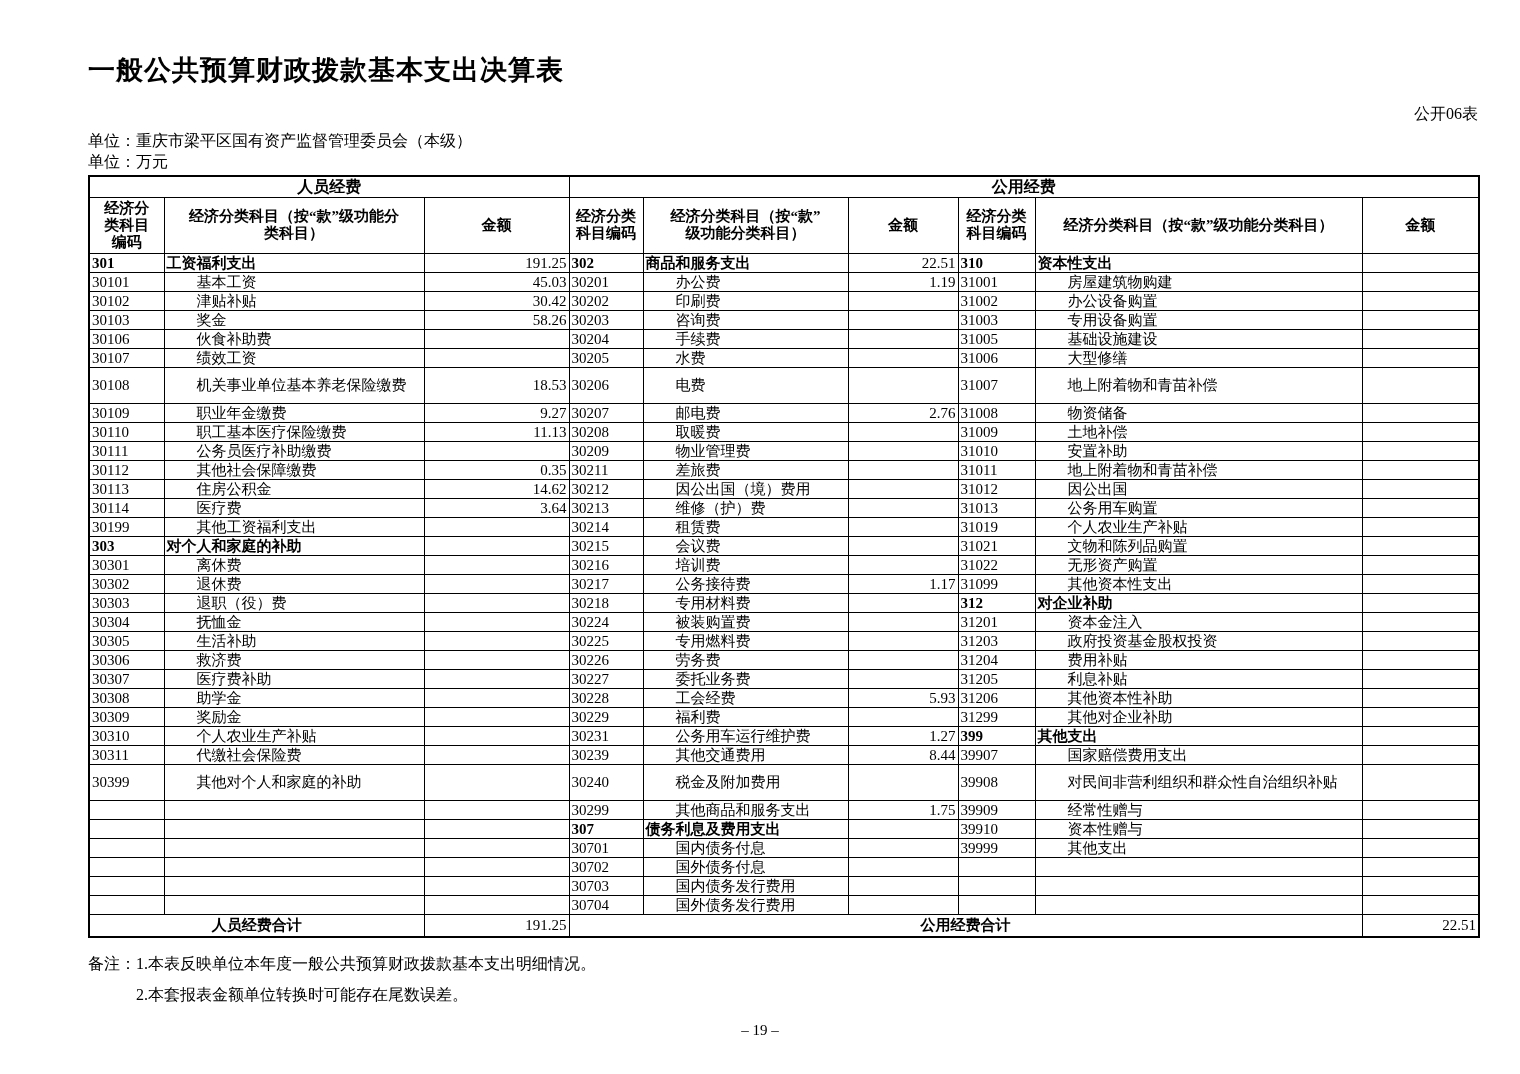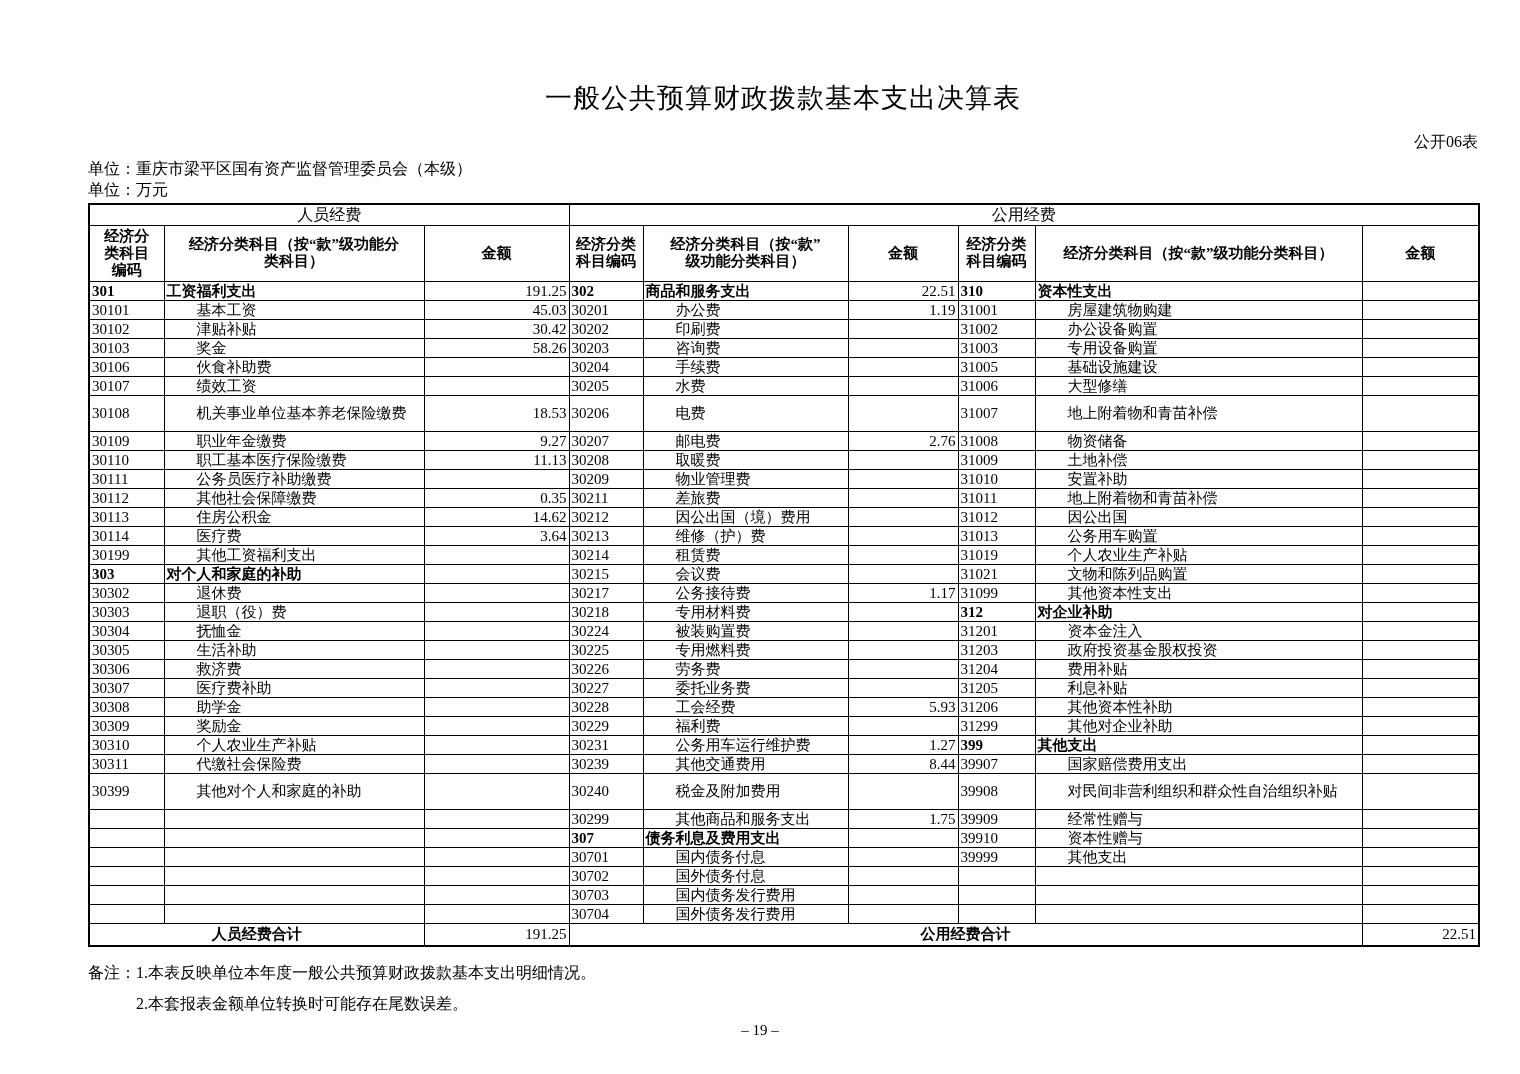--- a/index.html
+++ b/index.html
@@ -5,37 +5,37 @@
   * { box-sizing: border-box; }
   html, body { margin: 0; padding: 0; }
   body {
     width: 1520px; height: 1074px;
     background: #ffffff; color: #000000;
     font-family: "Liberation Serif", "DejaVu Serif", serif;
     position: relative;
   }
   .page { width: 1390px; margin: 0 0 0 88px; }
   .title {
-    text-align: center; font-size: 27px; font-weight: normal;
-    margin: 0; padding-top: 80px; letter-spacing: 1px;
+    text-align: left; font-size: 27px; font-weight: bold;
+    margin: 0; padding-top: 52px; letter-spacing: 1px;
   }
   .form-code { text-align: right; font-size: 16px; margin-top: 16px; }
   .unit-row {
     display: flex; justify-content: space-between;
     font-size: 16px; margin: 6px 0 2px 0; flex-direction: column;
   }
   table.budget {
     border-collapse: collapse; table-layout: fixed;
     width: 1390px; border: 2px solid #000;
   }
   table.budget th, table.budget td {
     border: 1px solid #000; padding: 0 2px;
     font-size: 15px; line-height: 18px; overflow: hidden;
   }
-  tr.group-row th { height: 21px; font-size: 16px; font-weight: normal; text-align: center; }
+  tr.group-row th { height: 21px; font-size: 16px; font-weight: bold; text-align: center; }
   tr.cols-row th {
     height: 56px; line-height: 17px; white-space: pre-line;
     font-weight: bold; text-align: center; vertical-align: middle;
   }
   tbody td { height: 19px; vertical-align: middle; }
   tbody tr.tall td { height: 36px; margin-left: 26px; }
   td.code { text-align: left; padding-left: 3px; }
   td.subj { text-align: left; }
   td.subj.sub { text-indent: 2em; }
   td.amt { text-align: right; padding-right: 2px; }
@@ -256,20 +256,31 @@
           <td class="subj cat">对个人和家庭的补助</td>
           <td class="amt"></td>
           <td class="code">30215</td>
           <td class="subj sub">会议费</td>
           <td class="amt"></td>
           <td class="code">31021</td>
           <td class="subj sub">文物和陈列品购置</td>
           <td class="amt"></td>
         </tr>
         <tr>
+          <td class="code">30301</td>
+          <td class="subj sub">离休费</td>
+          <td class="amt"></td>
+          <td class="code">30216</td>
+          <td class="subj sub">培训费</td>
+          <td class="amt"></td>
+          <td class="code">31022</td>
+          <td class="subj sub">无形资产购置</td>
+          <td class="amt"></td>
+        </tr>
+        <tr>
           <td class="code">30302</td>
           <td class="subj sub">退休费</td>
           <td class="amt"></td>
           <td class="code">30217</td>
           <td class="subj sub">公务接待费</td>
           <td class="amt">1.17</td>
           <td class="code">31099</td>
           <td class="subj sub">其他资本性支出</td>
           <td class="amt"></td>
         </tr>

